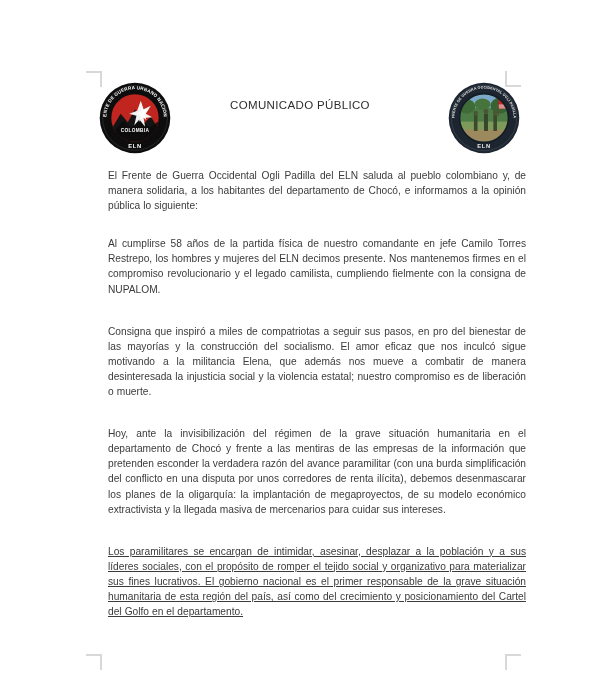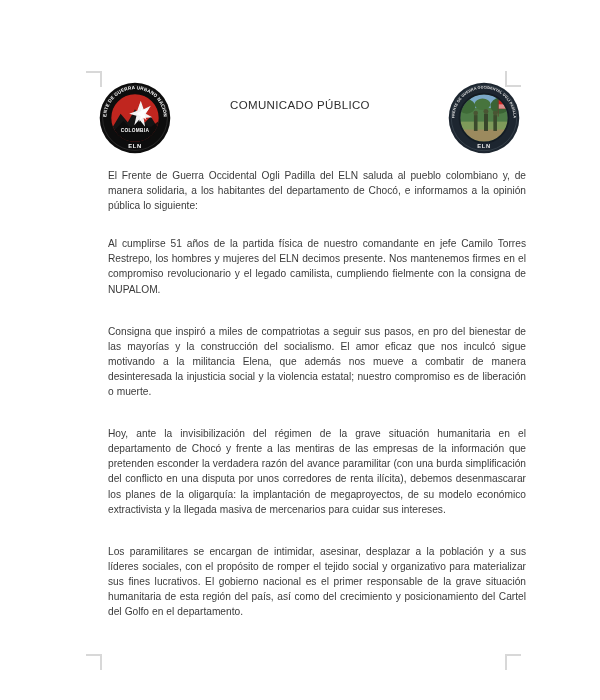--- a/index.html
+++ b/index.html
@@ -92,21 +92,21 @@
     width: 418px;
   }
   .para {
     text-align: justify;
     font-size: 10.2px;
     line-height: 15.1px;
     color: #3b3b3b;
     margin: 0 0 23px 0;
     word-spacing: 0.2px;
   }
-  .para:last-child { margin-bottom: 7px; }
+  .para:last-child { margin-bottom: 7px; text-decoration: underline; }
   .para.tight-gap { margin-bottom: 27px; }
 </style>
 </head>
 <body>
 
 <div class="page">
 
   <div class="crop-mark crop-tl"></div>
   <div class="crop-mark crop-tr"></div>
   <div class="crop-mark crop-bl"></div>
@@ -179,19 +179,19 @@
           <textPath href="#arcTopR" startOffset="50%" text-anchor="middle">FRENTE DE GUERRA OCCIDENTAL OGLI PADILLA</textPath>
         </text>
         <text x="50" y="92" text-anchor="middle" font-family="'Liberation Sans', sans-serif" font-size="8" fill="#e8e8e8" font-weight="bold" letter-spacing="1">ELN</text>
       </svg>
     </div>
 
   </div>
 
   <div class="body-copy">
     <p class="para">El Frente de Guerra Occidental Ogli Padilla del ELN saluda al pueblo colombiano y, de manera solidaria, a los habitantes del departamento de Chocó, e informamos a la opinión pública lo siguiente:</p>
-    <p class="para tight-gap">Al cumplirse 51 años de la partida física de nuestro comandante en jefe Camilo Torres Restrepo, los hombres y mujeres del ELN decimos presente. Nos mantenemos firmes en el compromiso revolucionario y el legado camilista, cumpliendo fielmente con la consigna de NUPALOM.</p>
+    <p class="para tight-gap">Al cumplirse 58 años de la partida física de nuestro comandante en jefe Camilo Torres Restrepo, los hombres y mujeres del ELN decimos presente. Nos mantenemos firmes en el compromiso revolucionario y el legado camilista, cumpliendo fielmente con la consigna de NUPALOM.</p>
     <p class="para tight-gap">Consigna que inspiró a miles de compatriotas a seguir sus pasos, en pro del bienestar de las mayorías y la construcción del socialismo. El amor eficaz que nos inculcó sigue motivando a la militancia Elena, que además nos mueve a combatir de manera desinteresada la injusticia social y la violencia estatal; nuestro compromiso es de liberación o muerte.</p>
     <p class="para tight-gap">Hoy, ante la invisibilización del régimen de la grave situación humanitaria en el departamento de Chocó y frente a las mentiras de las empresas de la información que pretenden esconder la verdadera razón del avance paramilitar (con una burda simplificación del conflicto en una disputa por unos corredores de renta ilícita), debemos desenmascarar los planes de la oligarquía: la implantación de megaproyectos, de su modelo económico extractivista y la llegada masiva de mercenarios para cuidar sus intereses.</p>
     <p class="para">Los paramilitares se encargan de intimidar, asesinar, desplazar a la población y a sus líderes sociales, con el propósito de romper el tejido social y organizativo para materializar sus fines lucrativos. El gobierno nacional es el primer responsable de la grave situación humanitaria de esta región del país, así como del crecimiento y posicionamiento del Cartel del Golfo en el departamento.</p>
   </div>
 
 </div>
 
 </body></html>

